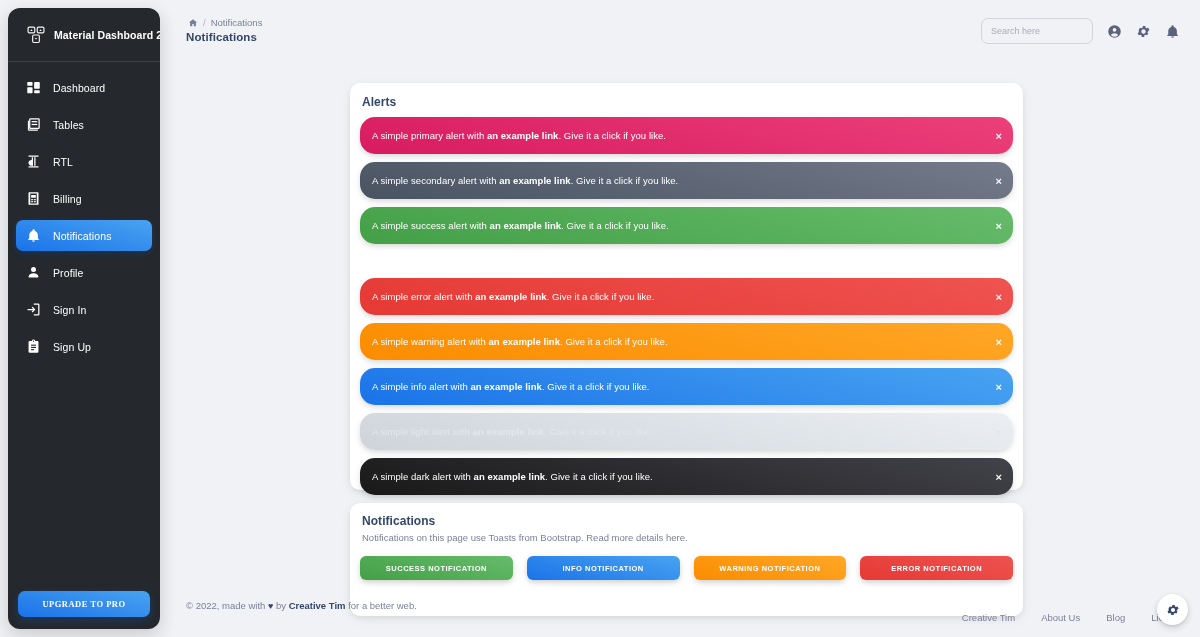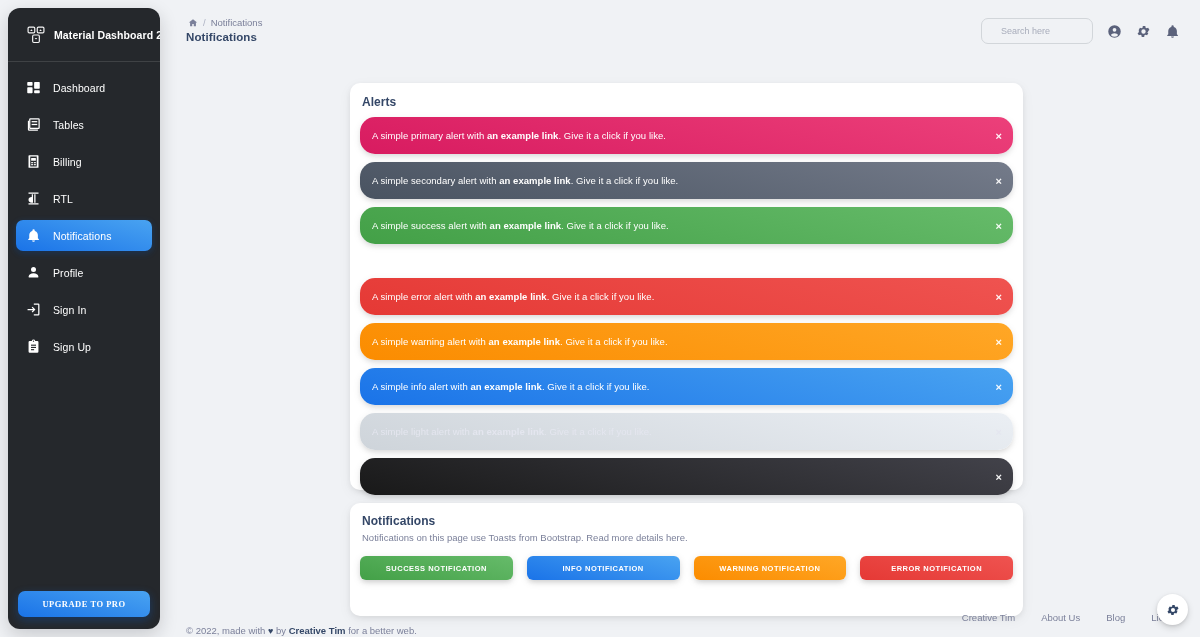--- a/index.html
+++ b/index.html
@@ -72,21 +72,21 @@
     position: absolute; left: 26px; top: 31px;
     color: #344767; font-size: 11.5px; font-weight: bold; letter-spacing: .1px;
   }
   .topbar-right {
     position: absolute; right: 20px; top: 18px;
     display: flex; align-items: center; gap: 14px;
   }
   .search-box {
     width: 112px; height: 26px; border-radius: 7px;
     border: 1px solid #d2d6da; background: transparent;
-    padding: 0 19px; font-size: 9px; color: #495057;
+    padding: 0 9px; font-size: 9px; color: #495057;
     font-family: "Liberation Sans", sans-serif; outline: none;
   }
   .search-box::placeholder { color: #a8adbb; }
   .topbar-icon { width: 15px; height: 15px; cursor: pointer; }
   .topbar-icon svg { display:block; width: 15px; height: 15px; fill: #5b627b; }
 
   
   #main { position: absolute; left: 160px; top: 62px; right: 0; bottom: 0; }
 
   .card {
@@ -145,21 +145,21 @@
     color: #fff; font-size: 7.5px; font-weight: bold; letter-spacing: .5px;
     font-family: "Liberation Sans", sans-serif;
     box-shadow: 0 3px 5px -1px rgba(0,0,0,.12), 0 2px 8px 0 rgba(0,0,0,.10);
   }
 
   
   #footer {
     position: absolute; left: 160px; right: 0; bottom: 0; height: 37px;
   }
   .footer-left {
-    position: absolute; left: 26px; top: 25px;
+    position: absolute; left: 26px; top: 0;
     color: #7b809a; font-size: 9.5px; white-space: nowrap;
   }
   .footer-left b { color: #344767; font-weight: bold; }
   .footer-heart { color: #344767; font-size: 9px; }
   .footer-links {
     position: absolute; right: 16px; top: 12px;
     display: flex; gap: 26px;
   }
   .footer-links a {
     color: #7b809a; font-size: 9.5px; text-decoration: none; white-space: nowrap;
@@ -214,42 +214,42 @@
             <rect x="9" y="6.5" width="9" height="2"></rect>
             <rect x="9" y="11" width="9" height="2"></rect>
           </svg>
       </span>
       <span class="nav-label">Tables</span>
     </div>
 
     <div class="nav-item">
       <span class="ico">
         <svg viewBox="0 0 24 24">
+            <rect x="4" y="2.4" width="16" height="2"></rect>
+            <rect x="4" y="19.6" width="16" height="2"></rect>
+            <path d="M13.2 5.2h2v13.4h-2V5.2zM9 5.2h2.2v13.4H9c-3 0-5-1.7-5-4.6 0-2.8 2-4.4 5-4.4h.2V5.2z"></path>
+          </svg>
+      </span>
+      <span class="nav-label">RTL</span>
+    </div>
+
+    <div class="nav-item">
+      <span class="ico">
+        <svg viewBox="0 0 24 24">
             <path d="M5 2h14a1 1 0 011 1v18a1 1 0 01-1 1H5a1 1 0 01-1-1V3a1 1 0 011-1zm1.8 2v16h10.4V4H6.8z"></path>
             <rect x="8.2" y="6.3" width="7.6" height="4.4" rx=".8"></rect>
             <rect x="8.2" y="13" width="3.2" height="1.8"></rect>
             <rect x="12.6" y="13" width="3.2" height="1.8"></rect>
             <rect x="8.2" y="16.2" width="3.2" height="1.8"></rect>
             <rect x="12.6" y="16.2" width="3.2" height="1.8"></rect>
           </svg>
       </span>
       <span class="nav-label">Billing</span>
     </div>
 
-    <div class="nav-item">
-      <span class="ico">
-        <svg viewBox="0 0 24 24">
-            <rect x="4" y="2.4" width="16" height="2"></rect>
-            <rect x="4" y="19.6" width="16" height="2"></rect>
-            <path d="M13.2 5.2h2v13.4h-2V5.2zM9 5.2h2.2v13.4H9c-3 0-5-1.7-5-4.6 0-2.8 2-4.4 5-4.4h.2V5.2z"></path>
-          </svg>
-      </span>
-      <span class="nav-label">RTL</span>
-    </div>
-
     <div class="nav-item active">
       <span class="ico">
         <svg viewBox="0 0 24 24">
             <path d="M12 22a2.4 2.4 0 002.4-2.2H9.6A2.4 2.4 0 0012 22zm7-5.6v-5.1c0-3.3-1.9-6-5-6.6V3.9a1.9 1.9 0 00-3.8 0v.8c-3.1.6-5 3.3-5 6.6v5.1l-1.6 1.7v.9h17v-.9L19 16.4z"></path>
           </svg>
       </span>
       <span class="nav-label">Notifications</span>
     </div>
 
     <div class="nav-item">
@@ -349,20 +349,21 @@
         </div>
         <div class="alert" style="background: linear-gradient(195deg, rgb(73, 163, 241) 0%, rgb(26, 115, 232) 100%);">
           <span class="alert-text"><span>A simple info alert with </span><b>an example link</b><span>. Give it a click if you like.</span></span>
           <button class="alert-close">×</button>
         </div>
         <div class="alert light" style="background: linear-gradient(195deg, rgb(235, 239, 244) 0%, rgb(206, 212, 218) 100%);">
           <span class="alert-text"><span>A simple light alert with </span><b>an example link</b><span>. Give it a click if you like.</span></span>
           <button class="alert-close">×</button>
         </div>
         <div class="alert" style="background: linear-gradient(195deg, rgb(66, 66, 74) 0%, rgb(25, 25, 25) 100%);">
+          <span class="alert-text"><span>A simple dark alert with </span><b>an example link</b><span>. Give it a click if you like.</span></span>
           <button class="alert-close">×</button>
         </div>
       </div>
   </div>
 
   <div class="card" id="notif-card">
     <div class="card-title">Notifications</div>
     <div class="notif-sub">Notifications on this page use Toasts from Bootstrap. Read more details here.</div>
     <div class="notif-btns">
         <button class="notif-btn" style="background: linear-gradient(195deg, rgb(102, 187, 106) 0%, rgb(67, 160, 71) 100%);">SUCCESS NOTIFICATION</button>

